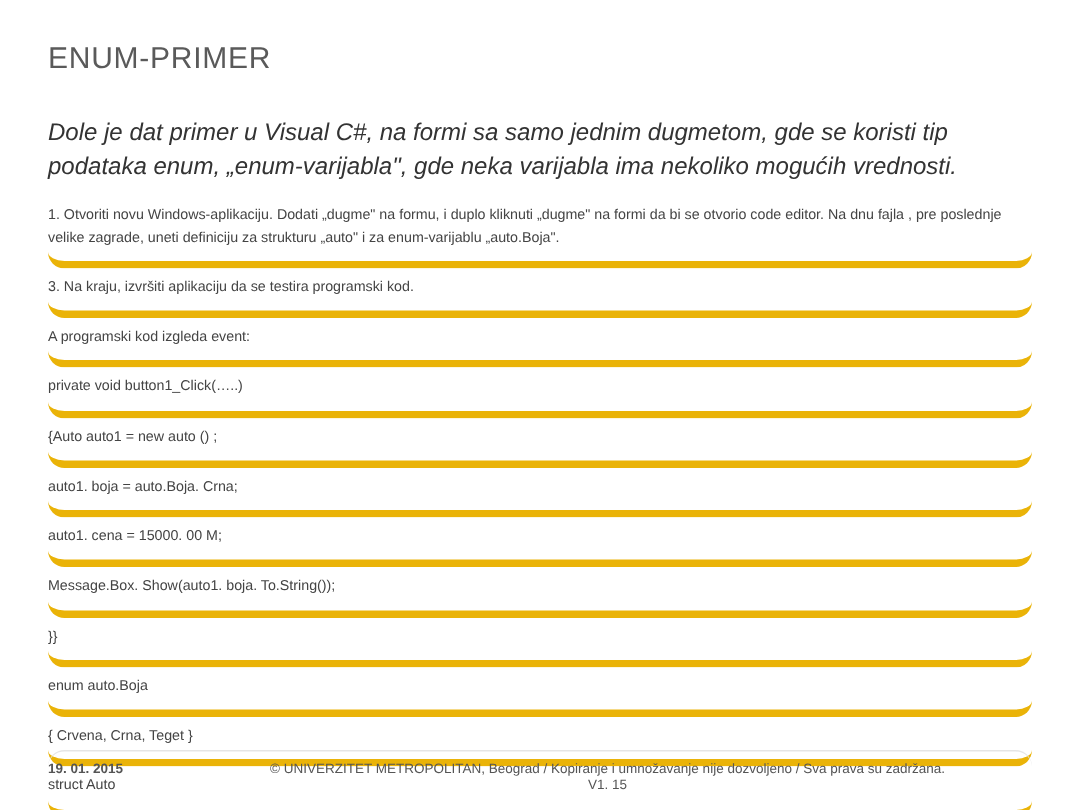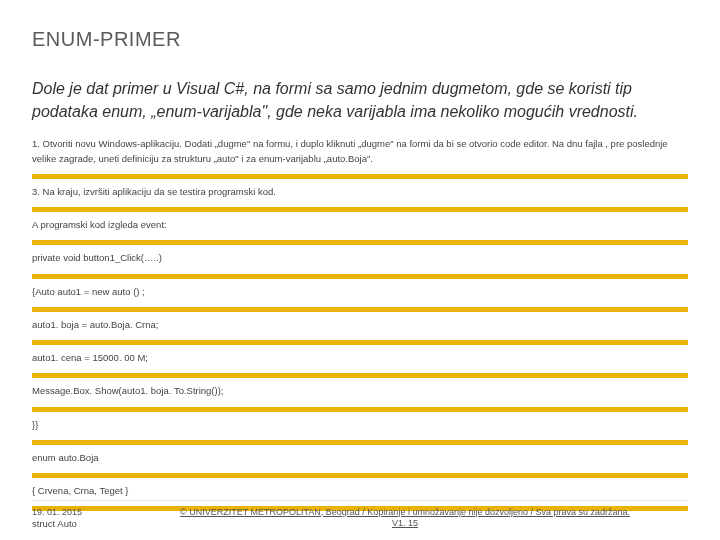--- a/index.html
+++ b/index.html
@@ -1,15 +1,15 @@
 <!DOCTYPE html>
 <html><head>
 <meta charset="utf-8">
 <style>
-  * { margin: 0; padding: 0; box-sizing: border-box; }
+  * { margin: 0; padding: 0; box-sizing: border-box; border-radius: 11px; }
   body {
     font-family: Arial, Helvetica, sans-serif;
     background: #ffffff;
     width: 720px;
     height: 540px;
     overflow: hidden;
     position: relative;
   }
   .slide {
     padding: 28px 32px 0 32px;
@@ -49,23 +49,22 @@
     justify-content: space-between;
     align-items: flex-start;
     font-size: 9px;
     color: #555;
   }
   .footer-right {
     text-align: center;
     flex: 1;
     margin-left: 40px;
     line-height: 1.3;
-    text-decoration: underline;
   }
-  .footer-left { white-space: nowrap; }
+  .footer-left { white-space: nowrap; font-weight: bold; }
 </style>
 </head>
 <body>
 
 <div class="slide">
 
   <h1 class="title">ENUM-PRIMER</h1>
 
   <p class="intro">Dole je dat primer u Visual C#, na formi sa samo jednim dugmetom, gde se koristi tip podataka enum, „enum-varijabla", gde neka varijabla ima nekoliko mogućih vrednosti.</p>
 

